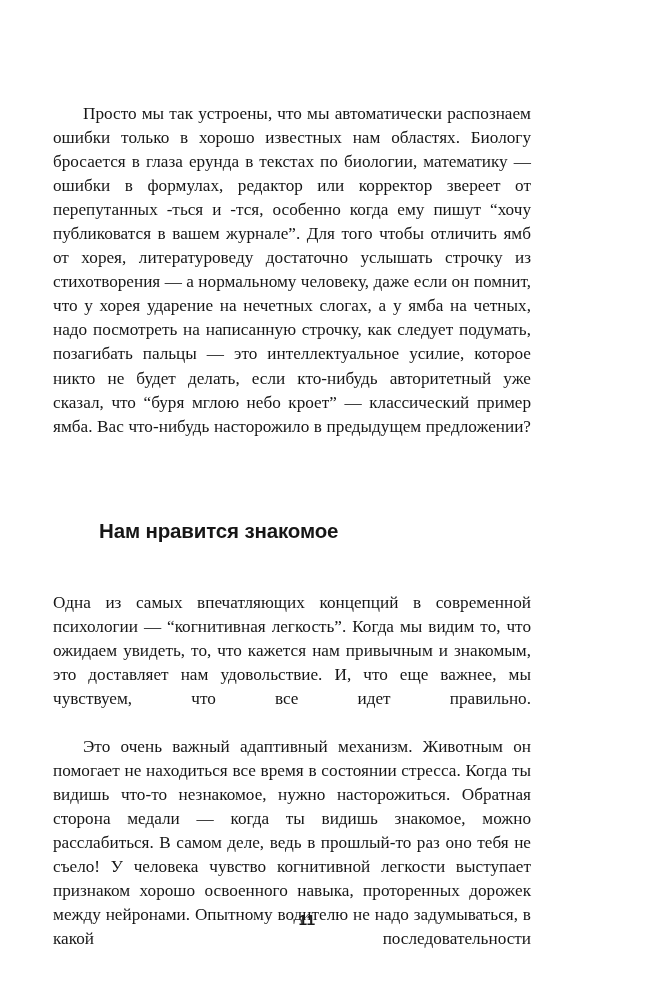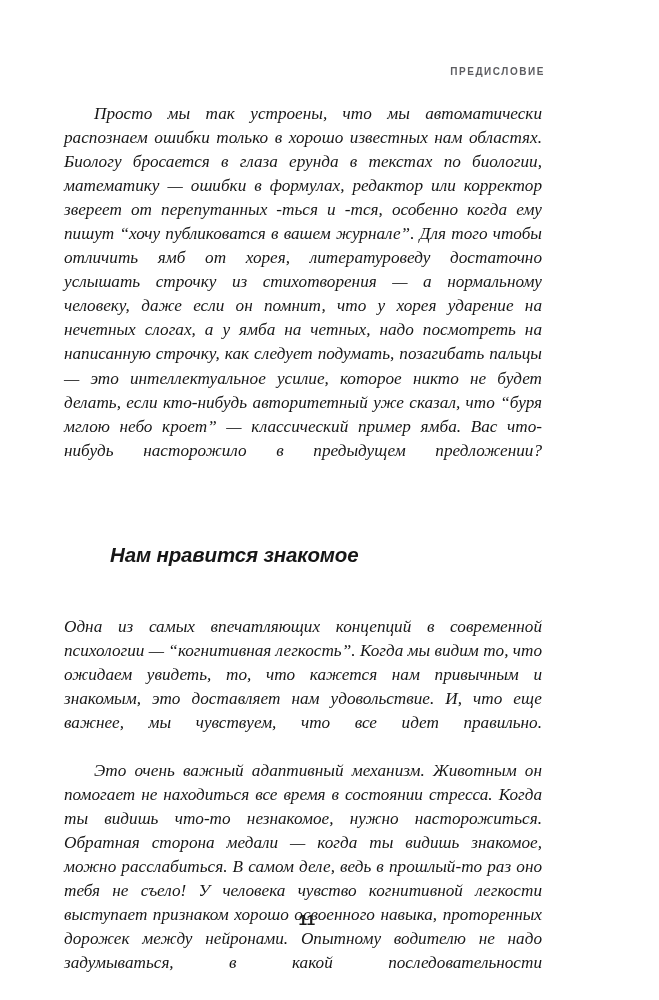--- a/index.html
+++ b/index.html
@@ -31,24 +31,23 @@
     font-weight: 700;
     letter-spacing: 1.55px;
     color: #5c5c60;
     text-transform: uppercase;
     white-space: nowrap;
   }
 
   
   .text-column {
     position: absolute;
-    left: 64px;
+    left: 53px;
     top: 102px;
     width: 478px;
-    font-style: italic;
   }
 
   .body-par {
     margin: 0;
     font-family: "Liberation Serif", "DejaVu Serif", serif;
     font-size: 17.2px;
     line-height: 24.05px;
     color: #161616;
     text-align: justify;
     text-justify: inter-word;
@@ -98,21 +97,20 @@
     font-weight: 700;
     color: #1a1a1a;
     letter-spacing: 0.2px;
   }
 </style>
 </head>
 <body>
 
 <div class="page">
 
-  <div class="running-head">ПРЕДИСЛОВИЕ</div>
 
   <div class="text-column">
 
     <p class="body-par indent">Просто мы так устроены, что мы автоматически распознаем ошибки только в хорошо известных нам областях. Биологу бросается в глаза ерунда в текстах по биологии, математику — ошибки в формулах, редактор или корректор звереет от перепутанных -ться и -тся, особенно когда ему пишут “хочу публиковатся в вашем журнале”. Для того чтобы отличить ямб от хорея, литературоведу достаточно услышать строчку из стихотворения — а нормальному человеку, даже если он помнит, что у хорея ударение на нечетных слогах, а у ямба на четных, надо посмотреть на написанную строчку, как следует подумать, позагибать пальцы — это интеллектуальное усилие, которое никто не будет делать, если кто-нибудь авторитетный уже сказал, что “буря мглою небо кроет” — классический пример ямба. Вас что-нибудь насторожило в предыдущем предложении?</p>
 
     <div class="spacer-before-heading"></div>
 
     <h2 class="section-heading">Нам нравится знакомое</h2>
 
     <div class="spacer-after-heading"></div>

